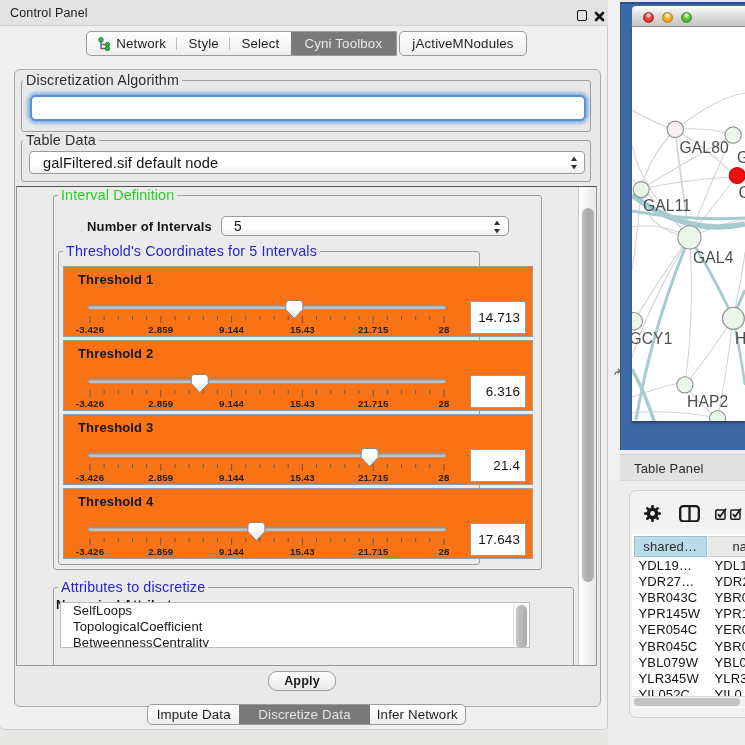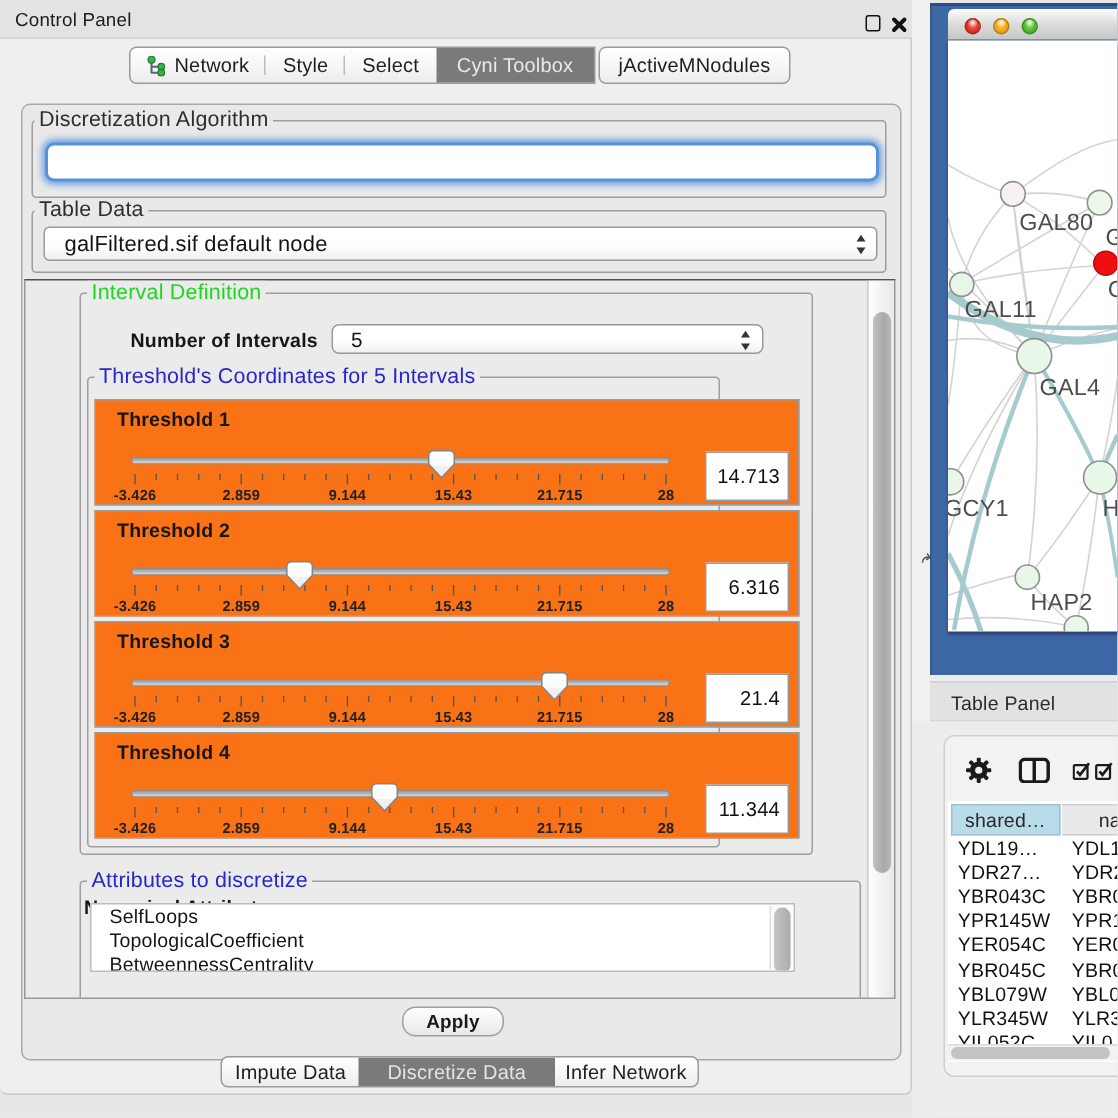--- a/index.html
+++ b/index.html
@@ -398,21 +398,21 @@
                   <line x1="365.84000000000003" y1="49" x2="365.84000000000003" y2="53" stroke="#555555" stroke-width="0.9"></line>
                   <line x1="380" y1="49" x2="380" y2="56" stroke="#555555" stroke-width="0.9"></line>
                   <text x="26" y="66" text-anchor="middle" font-size="9.7" font-weight="bold" fill="#222" font-family="Liberation Sans, sans-serif">-3.426</text>
                   <text x="96.8" y="66" text-anchor="middle" font-size="9.7" font-weight="bold" fill="#222" font-family="Liberation Sans, sans-serif">2.859</text>
                   <text x="167.6" y="66" text-anchor="middle" font-size="9.7" font-weight="bold" fill="#222" font-family="Liberation Sans, sans-serif">9.144</text>
                   <text x="238.39999999999998" y="66" text-anchor="middle" font-size="9.7" font-weight="bold" fill="#222" font-family="Liberation Sans, sans-serif">15.43</text>
                   <text x="309.2" y="66" text-anchor="middle" font-size="9.7" font-weight="bold" fill="#222" font-family="Liberation Sans, sans-serif">21.715</text>
                   <text x="380" y="66" text-anchor="middle" font-size="9.7" font-weight="bold" fill="#222" font-family="Liberation Sans, sans-serif">28</text>
                   <path d="M 183.87752179723793 36.8 q 0 -3.3 3.3 -3.3 h 10.4 q 3.3 0 3.3 3.3 v 5.7 L 192.37752179723793 51.5 L 183.87752179723793 42.5 Z" fill="url(#thm3)" stroke="#838383" stroke-width="1"></path>
                 </svg>
-                <div class="thr-box">11.344</div>
+                <div class="thr-box">17.643</div>
               </div>
             </div>
         </div>
       </div>
 
       <div class="groupbox" id="attr-group">
         <span class="group-title" id="attr-title">Attributes to discretize</span>
         <span id="attr-subtitle">Numerical Attributes</span>
         <div id="attr-list">
           <div id="attr-items">

